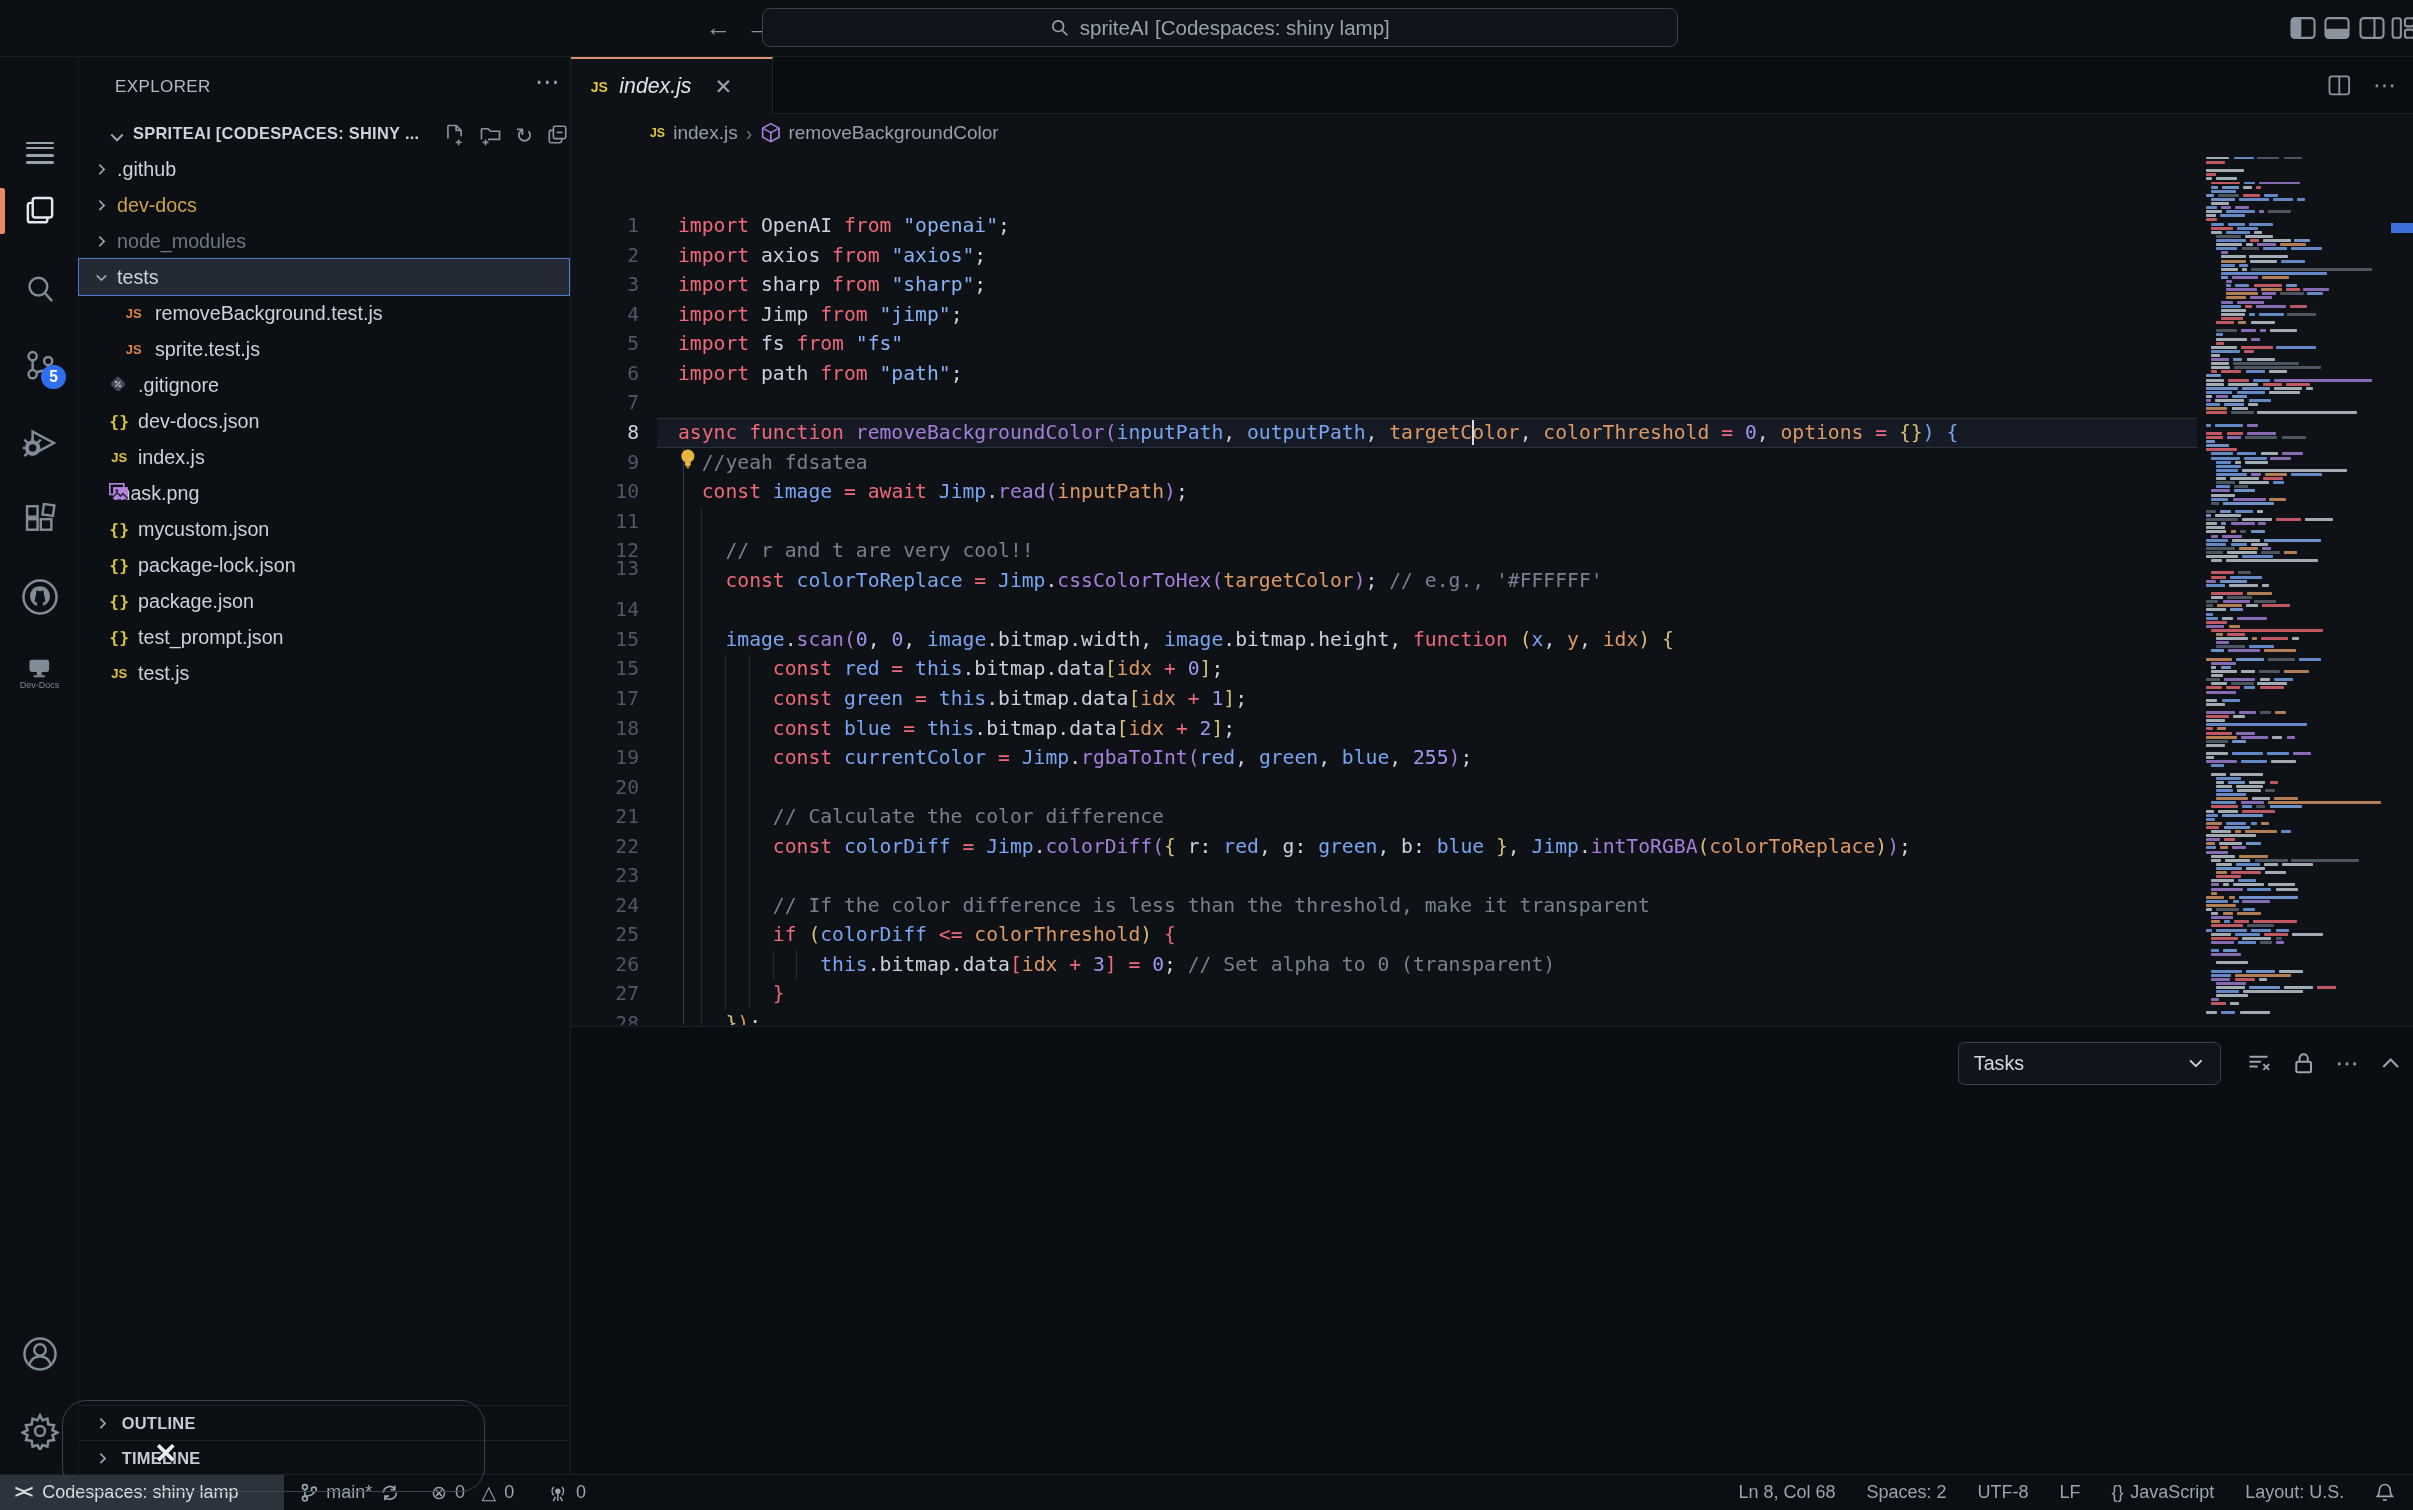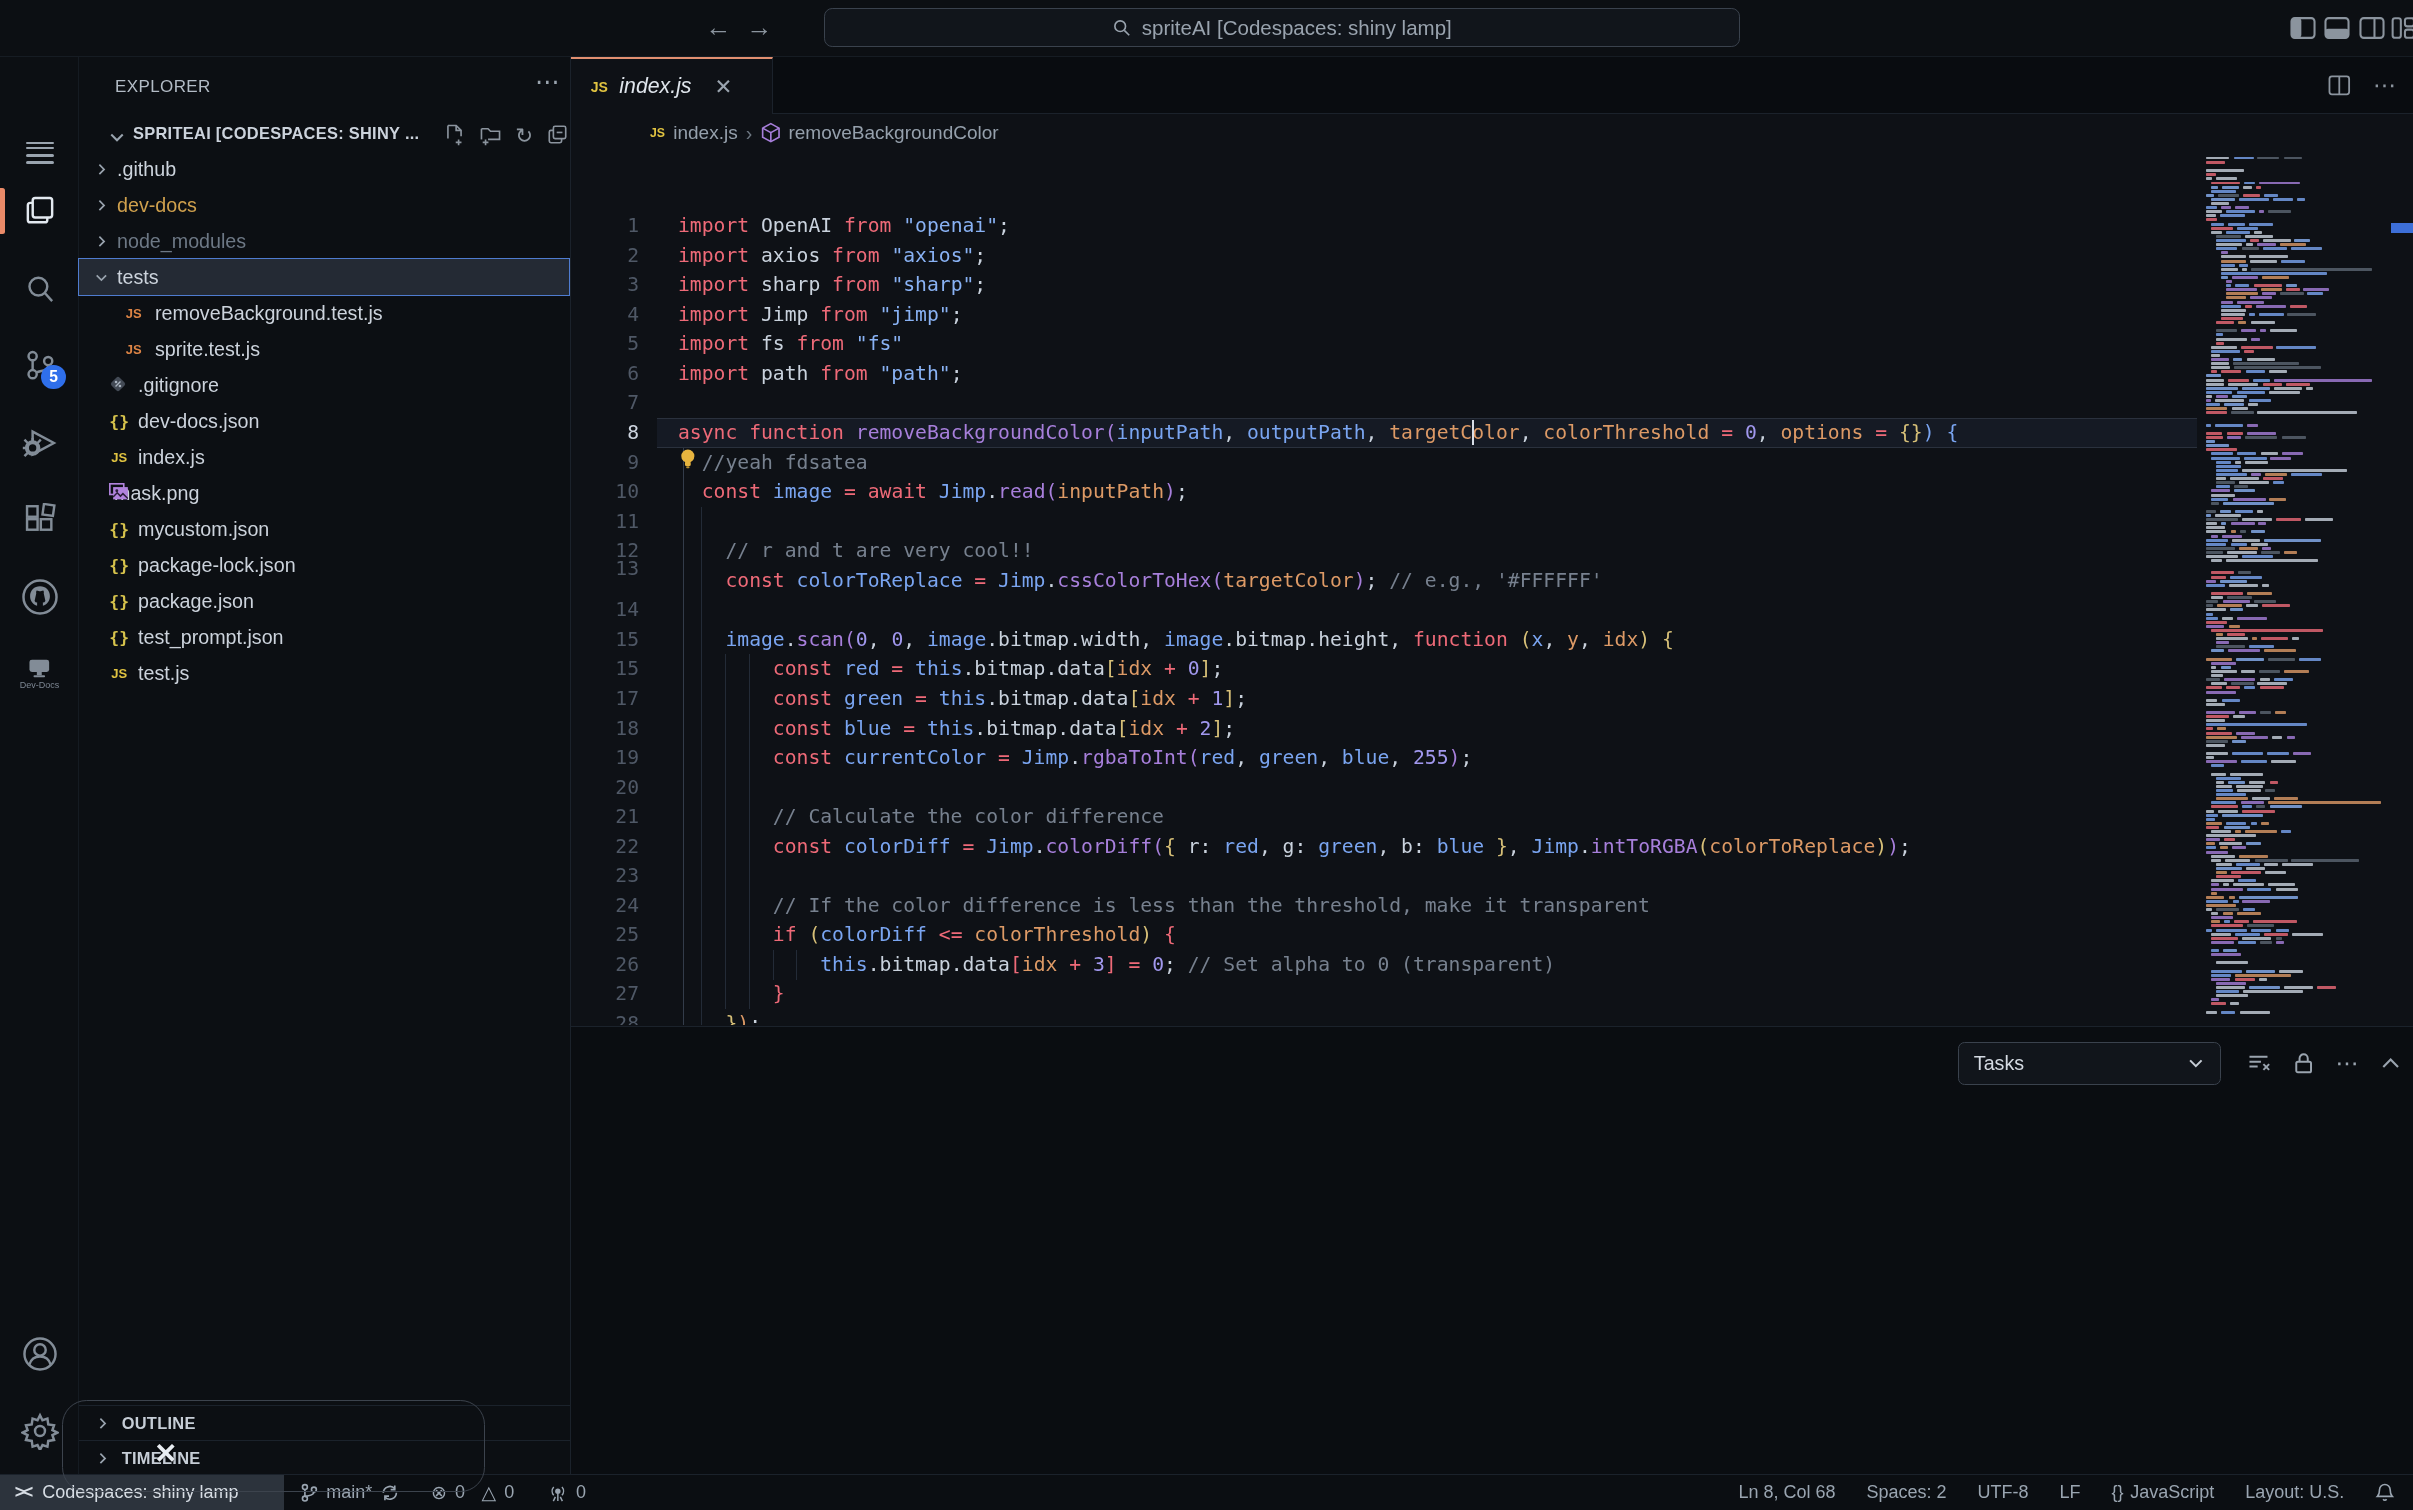--- a/index.html
+++ b/index.html
@@ -8,21 +8,21 @@
     width:2413px; height:1510px; position:relative; overflow:hidden;
     background:#0d1014; font-family:"Liberation Sans", sans-serif;
     color:#c9d2dd; -webkit-font-smoothing:antialiased;
   }
   .abs { position:absolute; }
   svg { display:block; }
 
   
   #titlebar { left:0; top:0; width:2413px; height:57px; background:#0c0f13; border-bottom:0.8px solid #161c23; }
   .nav-arrow { top:11.5px; font-size:26px; color:#8b949e; width:33px; text-align:center; cursor:default; }
-  #searchbox { left:824px; top:8.2px; width:916px; height:39px; border:0.8px solid #3a424d; border-radius:8.2px;
+  #searchbox { left:762px; top:8.2px; width:916px; height:39px; border:0.8px solid #3a424d; border-radius:8.2px;
     background:#11151b; display:flex; align-items:center; justify-content:center; gap:9.9px;
     color:#99a3ae; font-size:20.5px; }
   .win-ctl { top:14px; color:#8b949e; }
 
   
   #activitybar { left:0; top:57px; width:79px; height:1417px; background:#0c0f13; border-right:0.8px solid #151b22; }
   .ab-item { left:0; width:79px; height:66px; display:flex; align-items:center; justify-content:center; color:#828c97; }
   .ab-item.active { color:#e3e9f0; }
   #ab-indicator { left:0; top:131px; width:4.9px; height:46px; background:#ea8a68; border-radius:0 2.5px 2.5px 0; }
   .badge { position:absolute; right:13px; bottom:9.9px; min-width:24.6px; height:24.6px; border-radius:12.3px;

